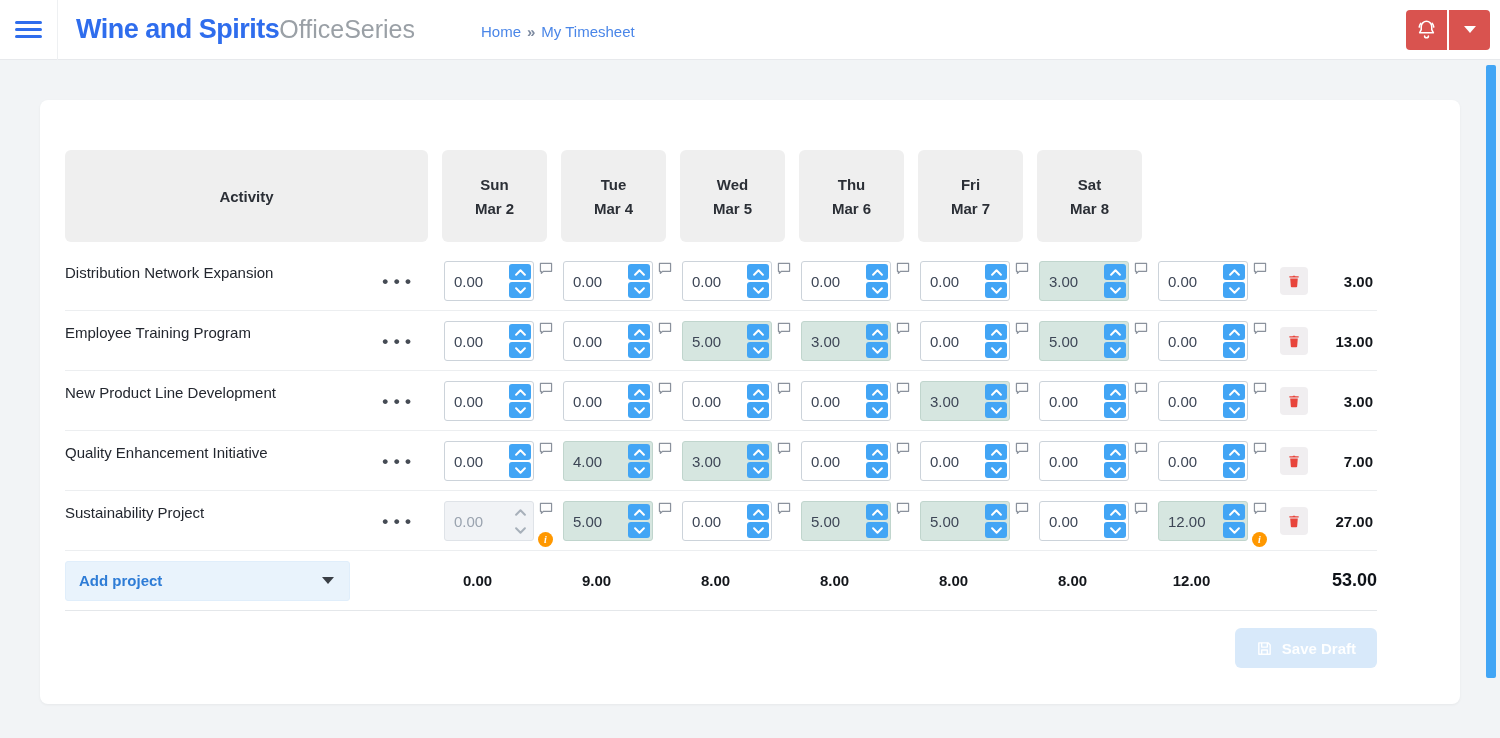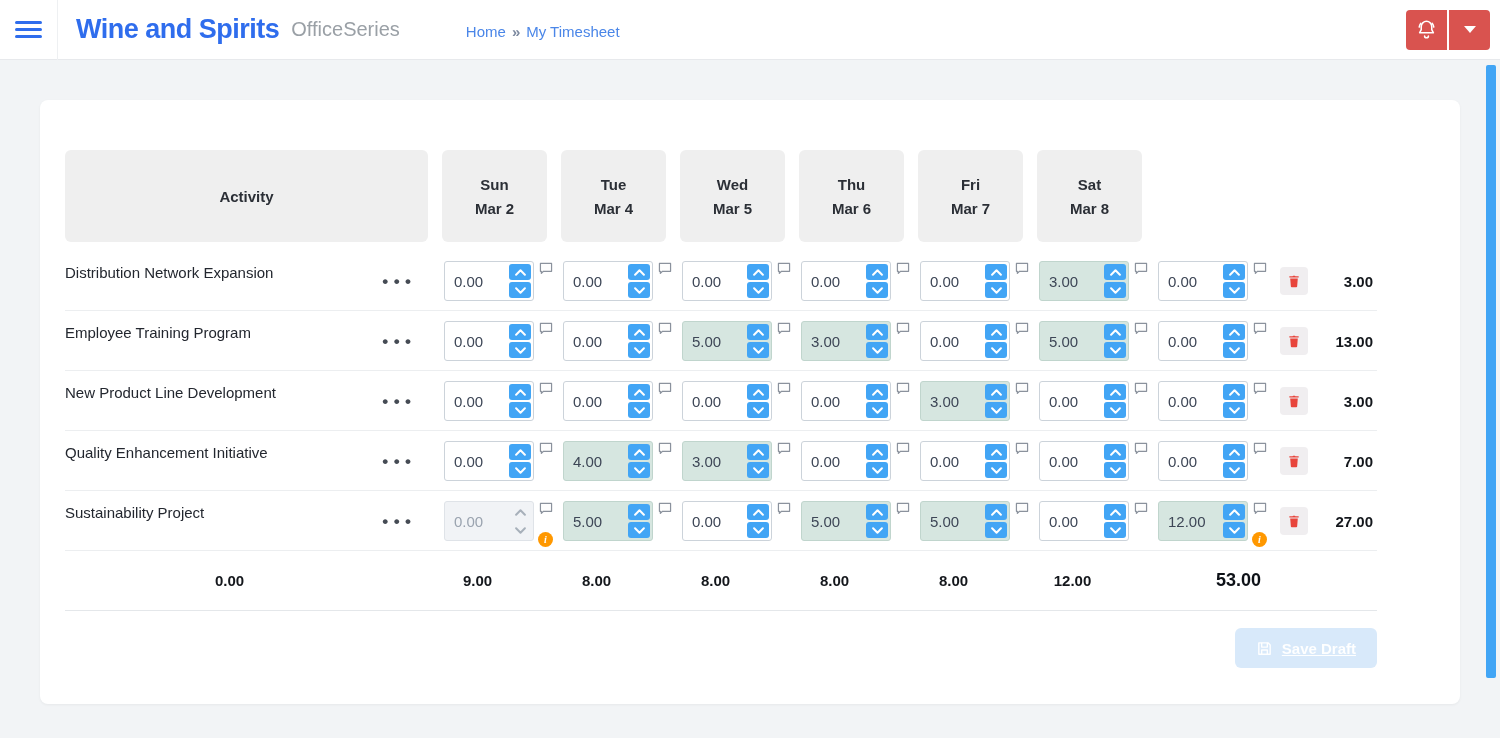--- a/index.html
+++ b/index.html
@@ -4,21 +4,21 @@
 <style>
   * { margin:0; padding:0; box-sizing:border-box; }
   html,body { width:1500px; height:738px; overflow:hidden; }
   body { font-family:"Liberation Sans", sans-serif; background:#f2f4f6; position:relative; }
 
   
   .topbar { height:60px; background:#fff; border-bottom:1px solid #e7e9ec; display:flex; align-items:center; }
   .menu-btn { width:58px; height:60px; background:transparent; border:0; border-right:1px solid #eef0f2; display:flex; flex-direction:column; justify-content:center; align-items:center; gap:4px; cursor:pointer; }
   .menu-btn span { display:block; width:27px; height:3px; background:#2f6ded; border-radius:2px; }
   .app-title { margin-left:18px; font-size:27px; font-weight:800; letter-spacing:-0.5px; color:#2f6ded; white-space:nowrap; }
-  .app-subtitle { margin-left:12px; font-size:20px; color:#9aa0a6; white-space:nowrap; }
+  .app-subtitle { font-size:25px; color:#9aa0a6; white-space:nowrap; }
   .breadcrumb { margin-left:66px; font-size:15px; display:flex; align-items:center; gap:6px; margin-top:3px; }
   .breadcrumb a { color:#4a86e8; text-decoration:none; cursor:pointer; }
   .crumb-sep { color:#7d8aa0; font-weight:700; }
   .topbar-right { margin-left:auto; margin-right:10px; display:flex; gap:2px; }
   .tb-btn { width:41px; height:40px; background:#d9534f; border:0; display:flex; align-items:center; justify-content:center; cursor:pointer; }
   .tb-btn.bell { border-radius:4px 0 0 4px; }
   .tb-btn.acct { border-radius:0 4px 4px 0; }
   .caret-down { width:0; height:0; border-left:6px solid transparent; border-right:6px solid transparent; border-top:7px solid #fff; }
 
   
@@ -60,21 +60,21 @@
   .footer-row { height:60px; align-items:center; border-bottom:1px solid #e4e7ea; }
   .add-project { width:285px; height:40px; background:#e9f3fc; border:1px solid #e0eefb; border-radius:3px; display:flex; align-items:center; justify-content:space-between; padding:0 15px 0 13px; cursor:pointer; }
   .add-project-label { color:#2e7cd6; font-weight:700; font-size:15px; }
   .select-caret { width:0; height:0; border-left:6px solid transparent; border-right:6px solid transparent; border-top:7px solid #3a3f46; }
   .day-total { text-align:center; padding-right:34px; font-weight:700; font-size:15px; color:#14171c; }
   .grand-total { text-align:right; font-weight:800; font-size:18px; color:#0d1117; }
 
   
   .actions { width:1312px; display:flex; justify-content:flex-end; gap:16px; margin-top:17px; }
   .btn { height:40px; border:0; border-radius:6px; font-family:"Liberation Sans",sans-serif; font-weight:700; font-size:15px; display:flex; align-items:center; gap:9px; padding:0 21px; cursor:pointer; }
-  .btn-save { background:#d8e9fa; color:rgba(255,255,255,0.96); cursor:default;text-decoration:underline; }
+  .btn-save { background:#d8e9fa; color:rgba(255,255,255,0.96); cursor:default; }
   .btn-submit { background:#3ba1f5; color:#fff; }
 </style>
 </head>
 <body>
 
 <header class="topbar">
   <button class="menu-btn">
     <span></span>
     <span></span>
     <span></span>
@@ -1009,20 +1009,26 @@
             <span style="line-height:0"><svg width="14" height="15" viewBox="0 0 24 24" fill="#e8453c">
                 <path d="M9.5 3l1-1h3l1 1H20v2.2H4V3h5.5zM5.5 7h13l-1.1 13.6a1.6 1.6 0 0 1-1.6 1.4H8.2a1.6 1.6 0 0 1-1.6-1.4L5.5 7z"></path>
               </svg></span>
           </button>
       <span class="row-total">27.00</span>
     </div>
       </div>
     </div>
 
   <div class="tgrid footer-row" id="footer-row">
+    <div>
+      <div class="add-project">
+        <span class="add-project-label">Add project</span>
+        <span class="select-caret"></span>
+      </div>
+    </div>
 
     <div class="day-total">0.00</div>
       <div class="day-total">9.00</div>
       <div class="day-total">8.00</div>
       <div class="day-total">8.00</div>
       <div class="day-total">8.00</div>
       <div class="day-total">8.00</div>
       <div class="day-total">12.00</div>
       <div class="grand-total" id="grand-total-cell">53.00</div>
   </div>

